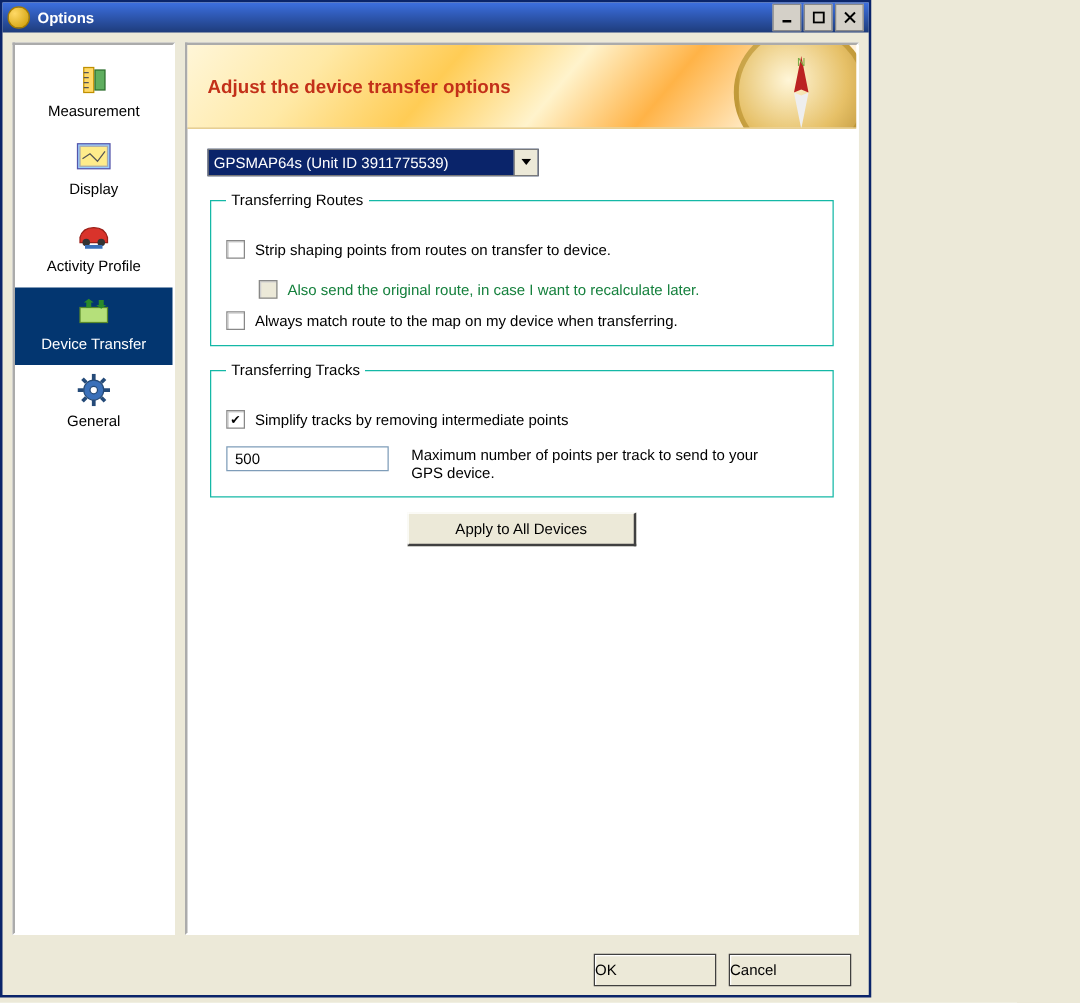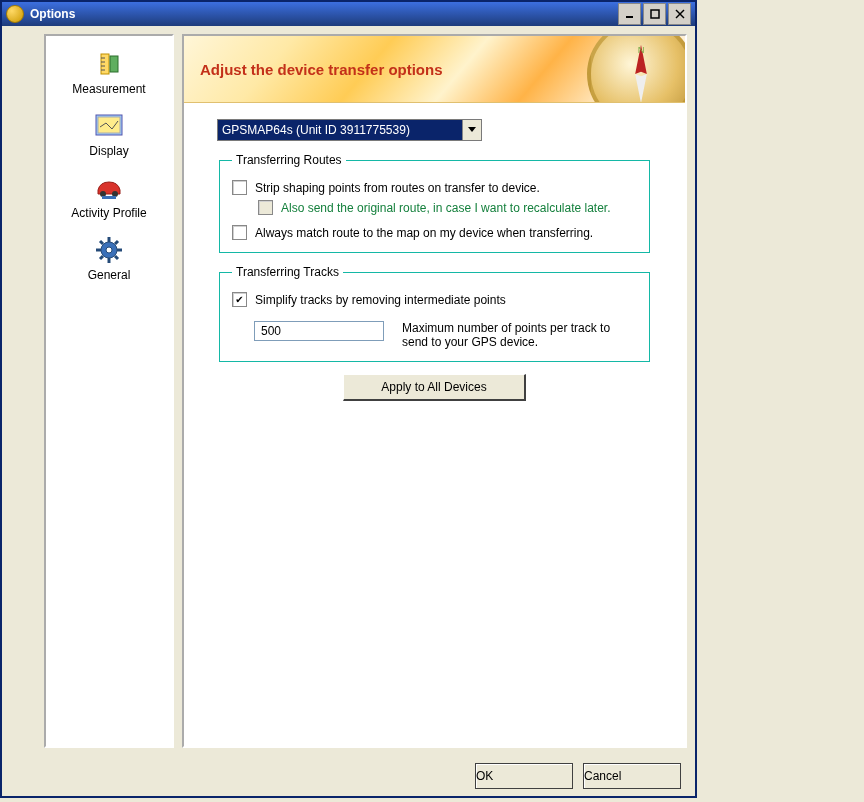--- a/index.html
+++ b/index.html
@@ -68,21 +68,20 @@
     gap: 8px;
     box-sizing: border-box;
     height: calc(100% - 24px - 40px);
   }
   .sidebar {
     width: 130px;
     border: 2px inset #fff;
     background: #ffffff;
     box-sizing: border-box;
     padding-top: 8px;
-    margin-left: 34px;
   }
   .sidebar-item {
     display: flex;
     flex-direction: column;
     align-items: center;
     padding: 6px 2px 10px 2px;
     cursor: pointer;
     color: #000;
   }
   .sidebar-item.active {
@@ -130,21 +129,21 @@
   .compass svg {
     width: 70px;
     height: 70px;
   }
   .header-title {
     color: #c33019;
     font-size: 15px;
     font-weight: bold;
   }
   .content-area {
-    padding: 16px 33px;
+    padding: 16px 16px;
   }
   .device-select {
     width: 265px;
     height: 22px;
     background: #0a246a;
     color: #fff;
     border: 1px solid #7a7a7a;
     display: inline-flex;
     align-items: center;
     position: relative;
@@ -173,21 +172,21 @@
   }
   fieldset legend {
     padding: 0 4px;
     color: #000;
     font-size: 12px;
   }
   .chk-row {
     display: flex;
     align-items: center;
     gap: 8px;
-    margin-top: 5px;
+    margin-top: 17px;
   }
   .chk-row.indent {
     margin-left: 26px;
     color: #15803d;
   }
   .chk {
     width: 13px;
     height: 13px;
     border: 1px solid #888;
     background: #fff;
@@ -203,21 +202,20 @@
   }
   .num-input {
     display: inline-block;
     width: 130px;
     height: 20px;
     border: 1px solid #7f9db9;
     box-sizing: border-box;
     padding: 2px 6px;
     background: #fff;
     font-size: 12px;
-    margin-left: 22px;
   }
   .max-row {
     display: flex;
     align-items: flex-start;
     gap: 18px;
     margin-top: 14px;
   }
   .max-label {
     max-width: 280px;
   }
@@ -313,20 +311,30 @@
       <div class="sidebar-item">
         <div class="side-icon">
           <svg width="34" height="24">
               <path d="M6 14 Q8 6 17 6 Q26 6 28 14 L28 18 L6 18 Z" fill="#d9332b" stroke="#991f18"></path>
               <circle cx="11" cy="18" r="3" fill="#333"></circle>
               <circle cx="23" cy="18" r="3" fill="#333"></circle>
               <rect x="10" y="20" width="14" height="3" fill="#3a70b9"></rect>
             </svg>
         </div>
         <span>Activity Profile</span>
+      </div>
+      <div class="sidebar-item active">
+        <div class="side-icon">
+          <svg width="32" height="24">
+              <rect x="5" y="8" width="22" height="12" fill="#b5e07a" stroke="#5a8a2a"></rect>
+              <path d="M10 6 L10 2 L8 2 L12 -1 L16 2 L14 2 L14 6 Z" fill="#2a8a2a" transform="translate(0,2)"></path>
+              <path d="M20 6 L20 2 L18 2 L22 -1 L26 2 L24 2 L24 6 Z" fill="#2a8a2a" transform="translate(0,2) scale(1,-1) translate(0,-6)"></path>
+            </svg>
+        </div>
+        <span>Device Transfer</span>
       </div>
       <div class="sidebar-item">
         <div class="side-icon">
           <svg width="26" height="26">
               <circle cx="13" cy="13" r="8" fill="#3a70b9" stroke="#244a78"></circle>
               <circle cx="13" cy="13" r="3" fill="#fff" stroke="#244a78"></circle>
               <g stroke="#244a78" stroke-width="3">
                 <line x1="13" y1="0" x2="13" y2="5"></line>
                 <line x1="13" y1="21" x2="13" y2="26"></line>
                 <line x1="0" y1="13" x2="5" y2="13"></line>

